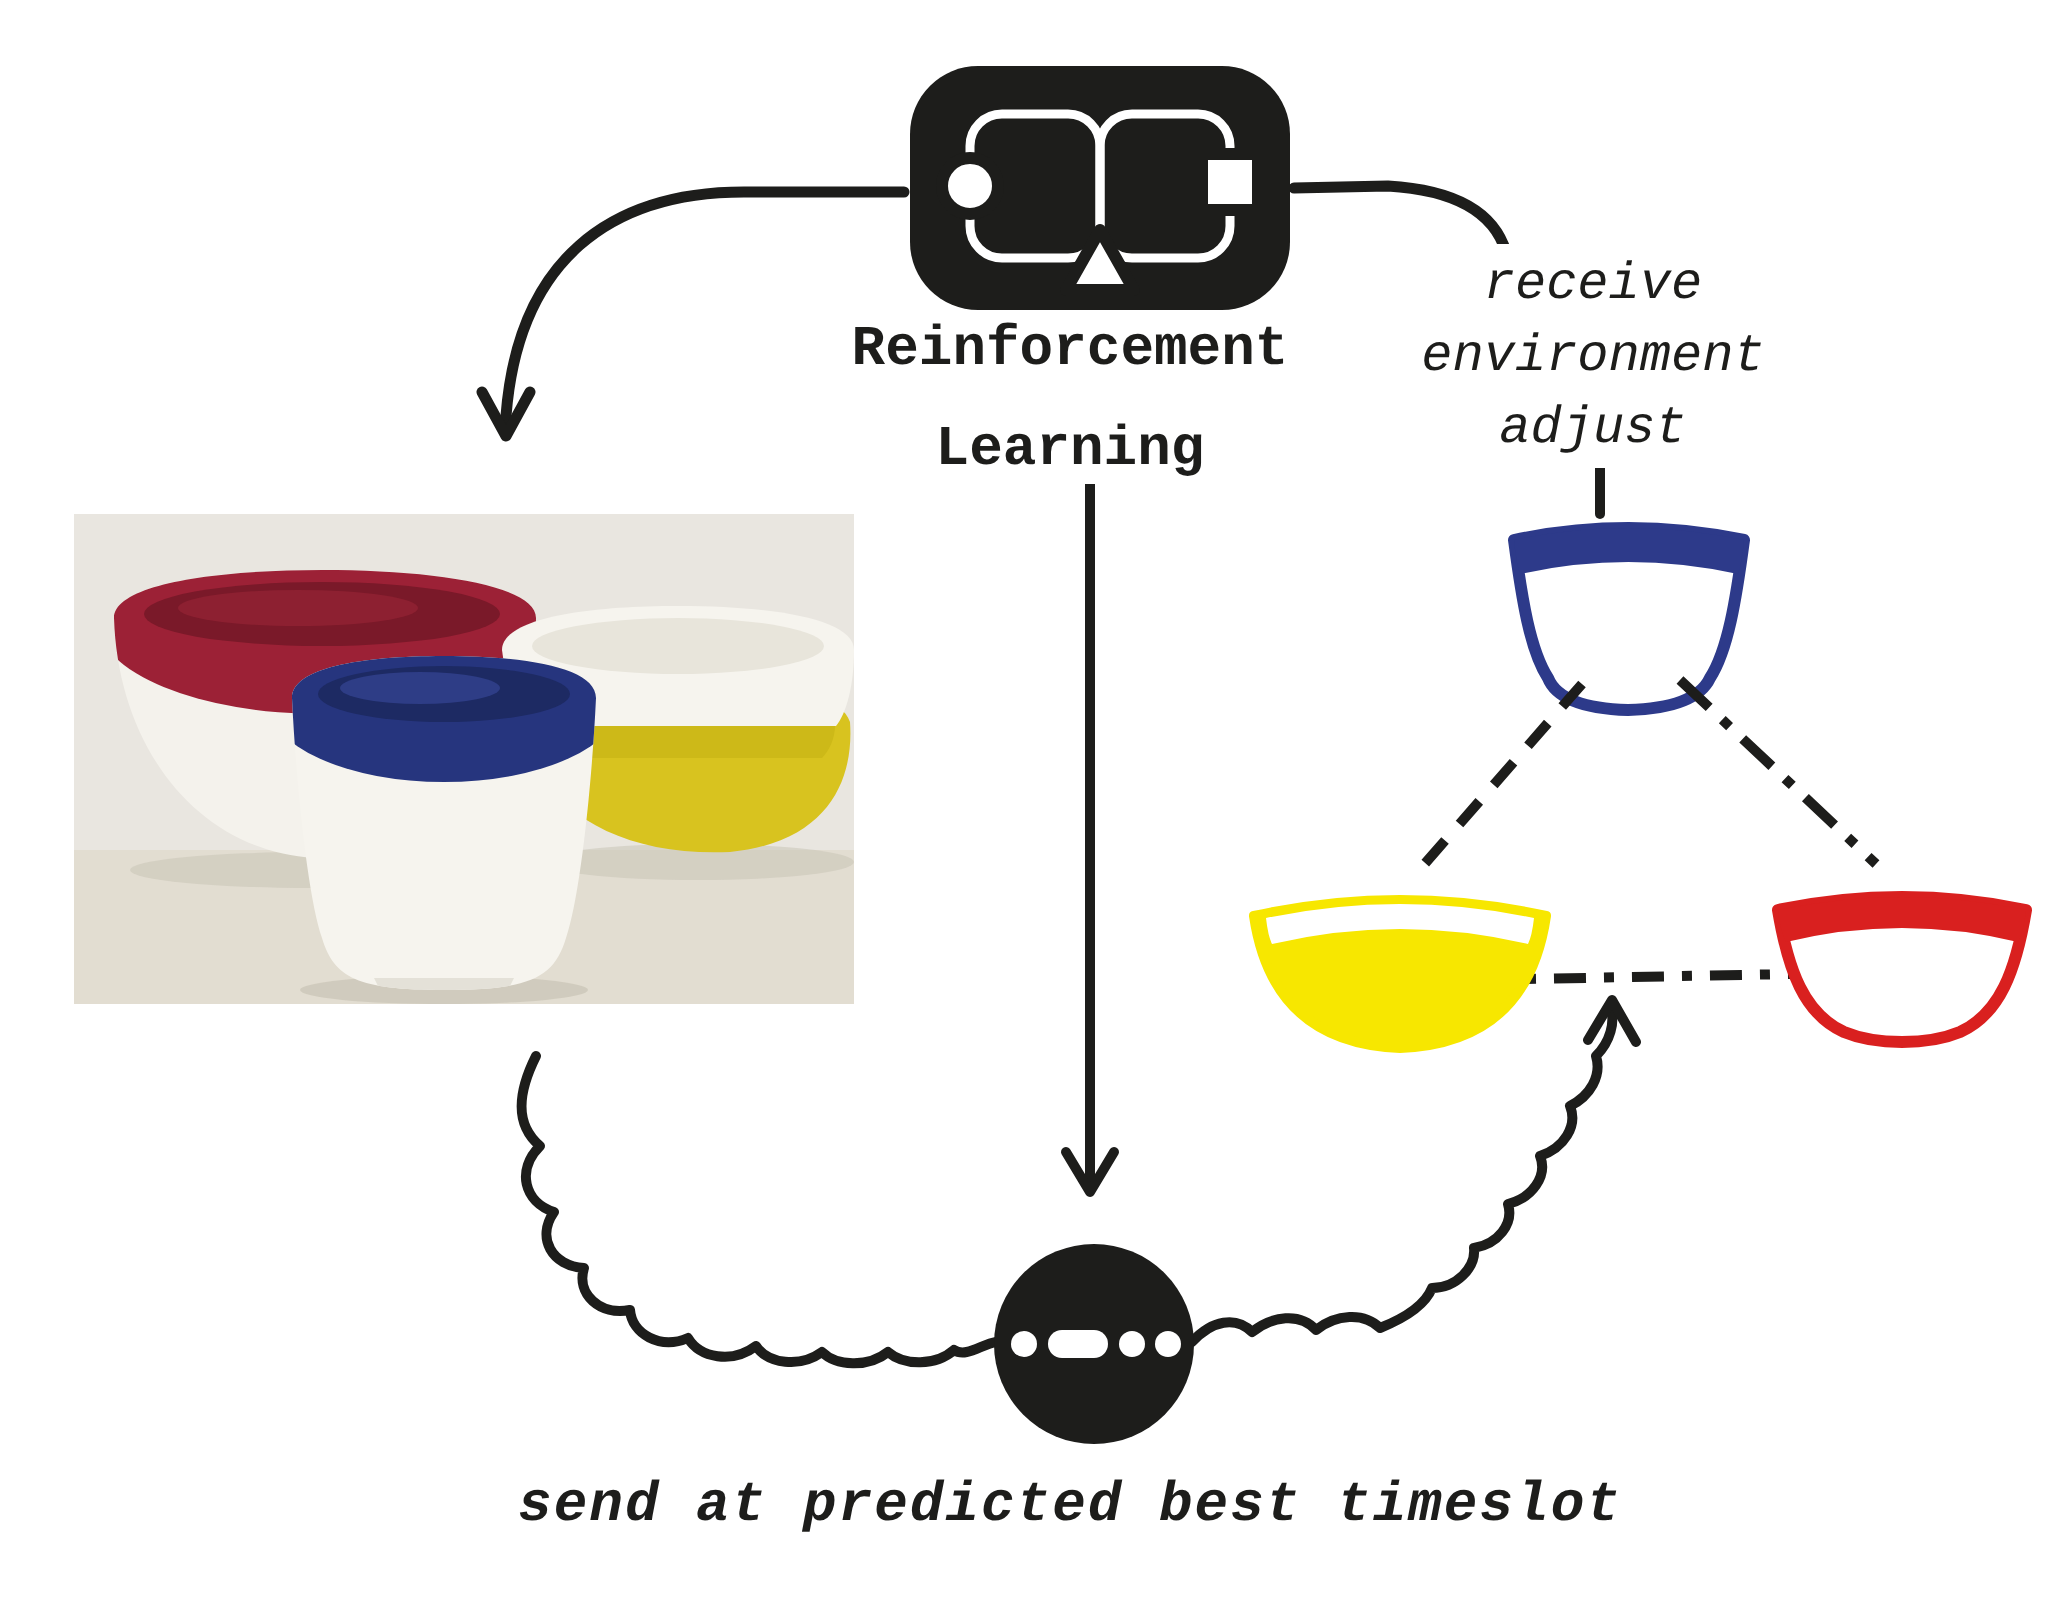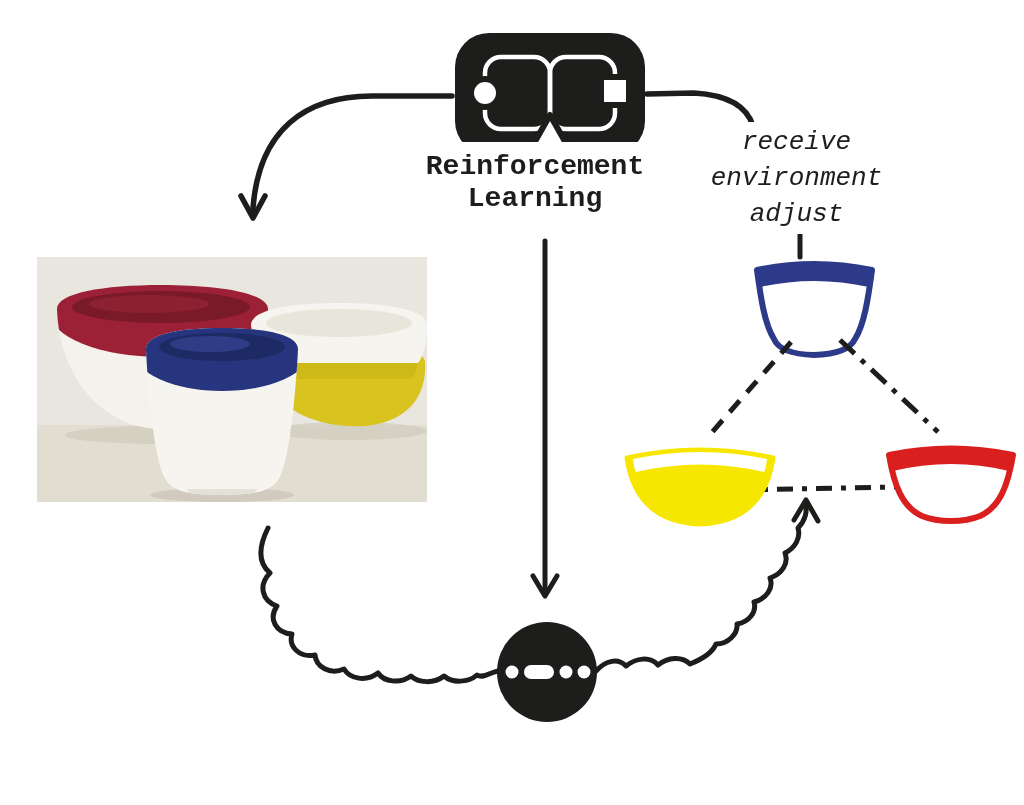--- a/index.html
+++ b/index.html
@@ -5,21 +5,21 @@
   html,body{margin:0;padding:0;background:#ffffff;}
   .canvas{
     position:relative;width:1024px;height:805px;background:#ffffff;
     font-family:"Liberation Mono", monospace;color:#1d1d1b;overflow:hidden;
   }
   svg{display:block;}
   .label-box{
     position:absolute;background:#ffffff;display:flex;align-items:center;justify-content:center;
     text-align:center;white-space:pre-line;color:#1d1d1b;z-index:5;
   }
-  .rl-title{left:395px;top:142px;width:280px;height:82px;font-size:28px;font-weight:bold;line-height:32px;}
+  .rl-title{left:395px;top:160px;width:280px;height:82px;font-size:28px;font-weight:bold;line-height:50px;}
   .receive-box{left:688px;top:122px;width:217px;height:112px;font-size:26px;font-style:italic;line-height:36px;}
   .adjust-box{left:437px;top:337px;width:228px;height:84px;font-size:26px;font-style:italic;line-height:37px;}
   .send-caption{
     position:absolute;left:240px;top:731px;width:590px;height:44px;
     display:flex;align-items:center;justify-content:center;text-align:center;
     font-size:28px;font-weight:bold;font-style:italic;letter-spacing:1px;color:#1d1d1b;z-index:5;
     background:transparent;
   }
   .connector-layer{position:absolute;left:0;top:0;z-index:2;pointer-events:none;}
   .photo{position:absolute;left:37px;top:257px;width:390px;height:245px;z-index:1;}
@@ -128,14 +128,15 @@
       <rect x="146" y="44" width="28" height="28" fill="#ffffff" stroke="#1d1d1b" stroke-width="6"></rect>
       <path d="M 95 82 L 112 112 L 78 112 Z" fill="#ffffff" stroke="#1d1d1b" stroke-width="6" stroke-linejoin="round"></path>
     </svg>
   </div>
 
   <div class="label-box rl-title">Reinforcement
 Learning</div>
   <div class="label-box receive-box">receive
 environment
 adjust</div>
+  <div class="send-caption">send at predicted best timeslot</div>
 
 </div>
 
 </body></html>

